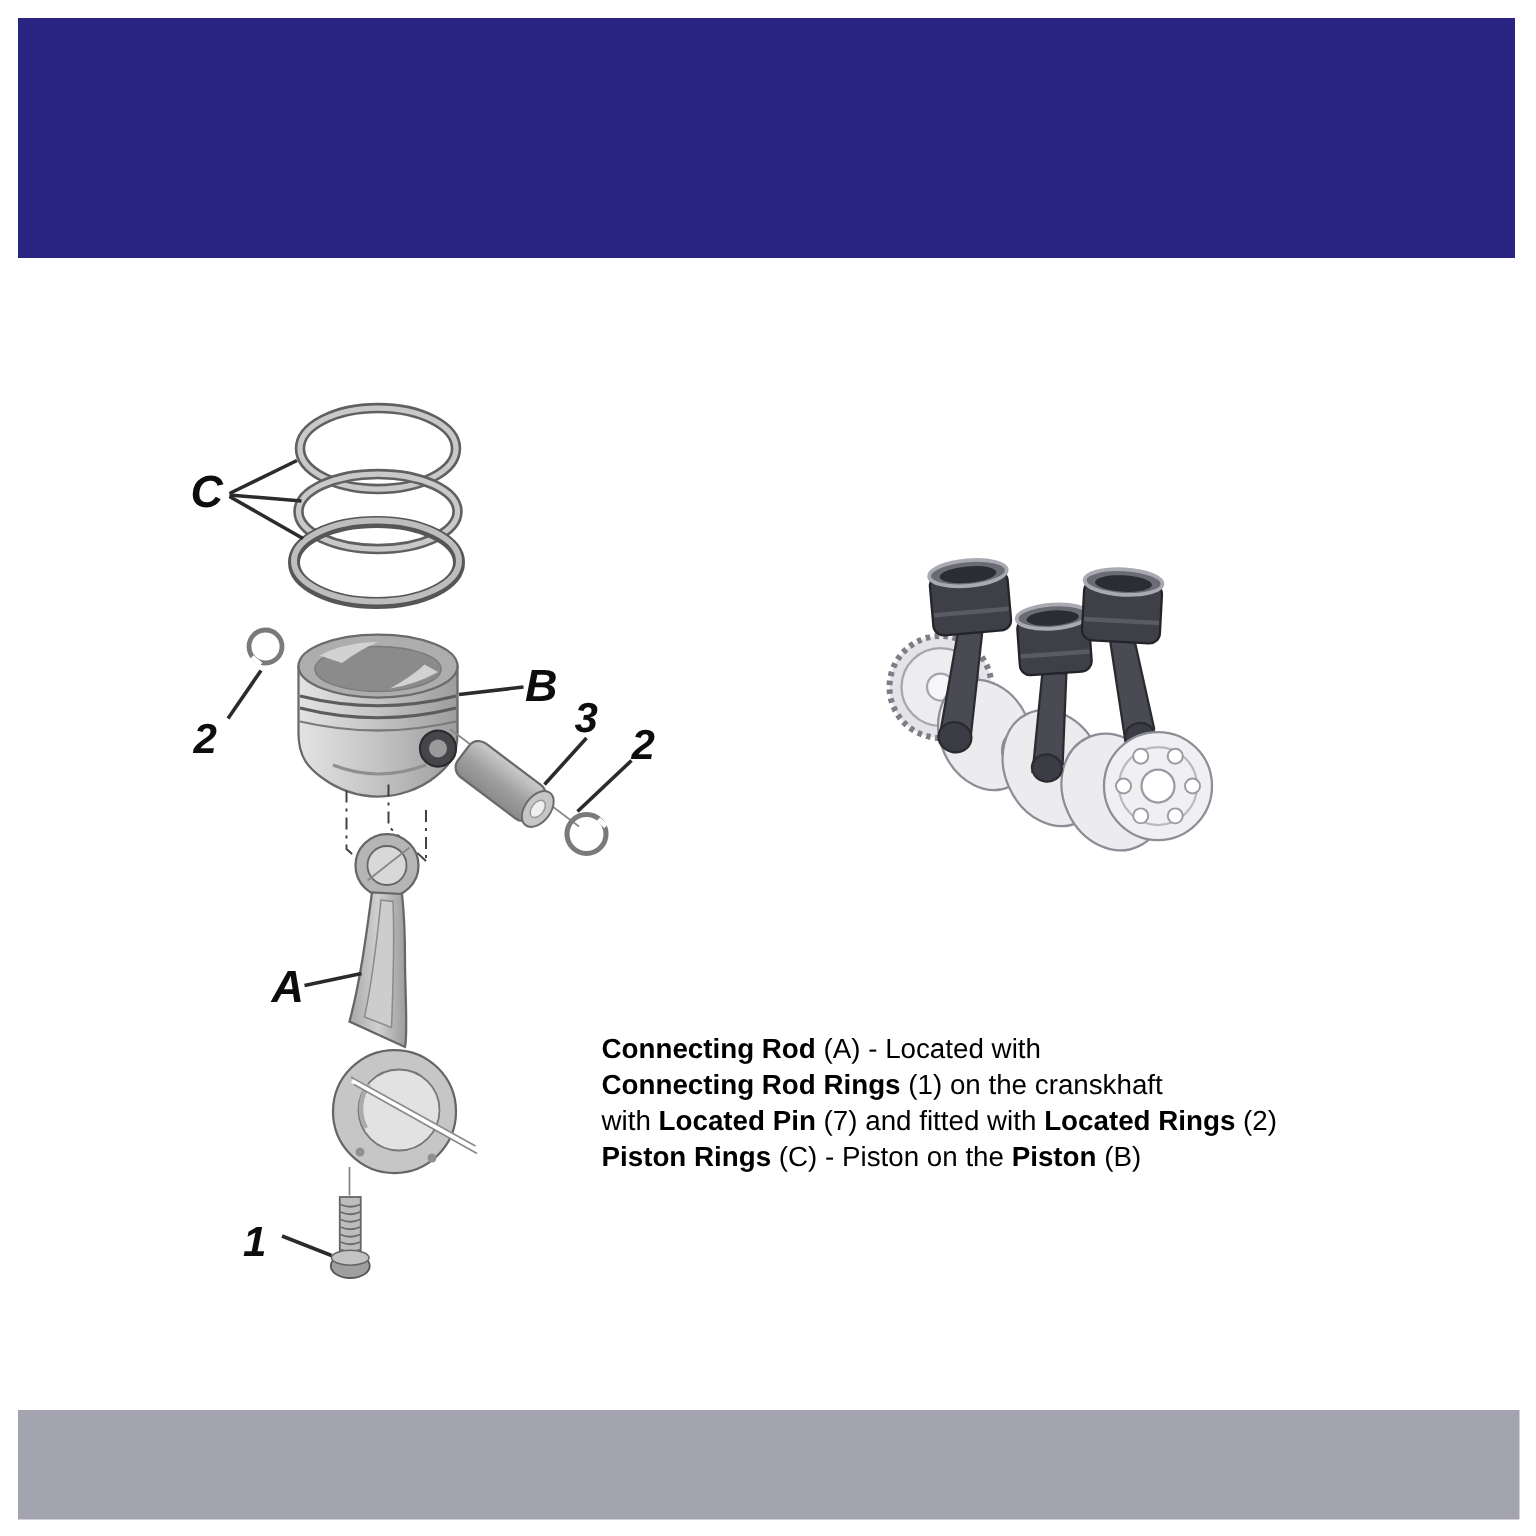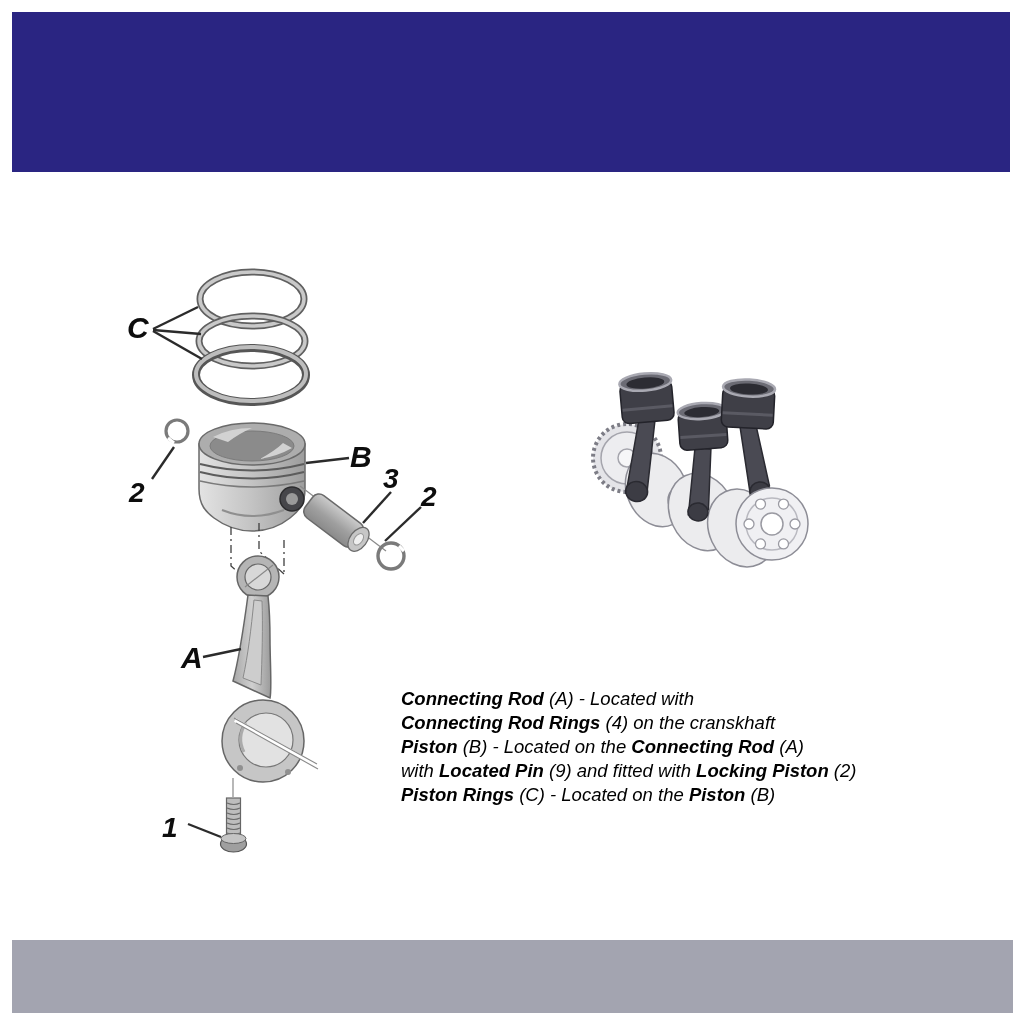--- a/index.html
+++ b/index.html
@@ -8,21 +8,21 @@
     background:#ffffff;font-family:"Liberation Sans", sans-serif;
   }
   .band{position:absolute;}
   #header-band{left:12px;top:12px;width:998px;height:160px;}
   #footer-band{left:12px;top:940px;width:1001px;height:73px;}
   #diagram-svg{position:absolute;left:0;top:0;width:1024px;height:1024px;}
   #description{
     position:absolute;left:401px;top:687px;width:500px;
     font-size:18.5px;line-height:24px;color:#000;
   }
-  #description .line{white-space:nowrap;font-style:italic;}
+  #description .line{white-space:nowrap;}
   #description b{font-weight:bold;}
   .callout{
     font-family:"Liberation Sans", sans-serif;
     font-weight:bold;font-style:italic;fill:#0d0d0d;
   }
 </style>
 </head>
 <body style="background: rgb(255, 255, 255);">
 
 <div id="header-band" class="band" style="background: rgb(42, 37, 130);"></div>
@@ -200,17 +200,16 @@
         <circle cx="164" cy="146" r="5"></circle>
           <circle cx="175.5" cy="126.1" r="5"></circle>
           <circle cx="198.5" cy="126.1" r="5"></circle>
       </g>
     </g>
   </g>
 </svg>
 
 <div id="description">
   <div class="line"><b>Connecting Rod</b><span> (A) - Located with</span></div>
-  <div class="line"><b>Connecting Rod Rings</b><span> (4) on the cranskhaft</span></div>
-  <div class="line"><b>Piston</b><span> (B) - Located on the </span><b>Connecting Rod</b><span> (A)</span></div>
-  <div class="line"><span>with </span><b>Located Pin</b><span> (9) and fitted with </span><b>Locking Piston</b><span> (2)</span></div>
-  <div class="line"><b>Piston Rings</b><span> (C) - Located on the </span><b>Piston</b><span> (B)</span></div>
+  <div class="line"><b>Connecting Rod Rings</b><span> (1) on the cranskhaft</span></div>
+  <div class="line"><span>with </span><b>Located Pin</b><span> (7) and fitted with </span><b>Located Rings</b><span> (2)</span></div>
+  <div class="line"><b>Piston Rings</b><span> (C) - Piston on the </span><b>Piston</b><span> (B)</span></div>
 </div>
 
 </body></html>

